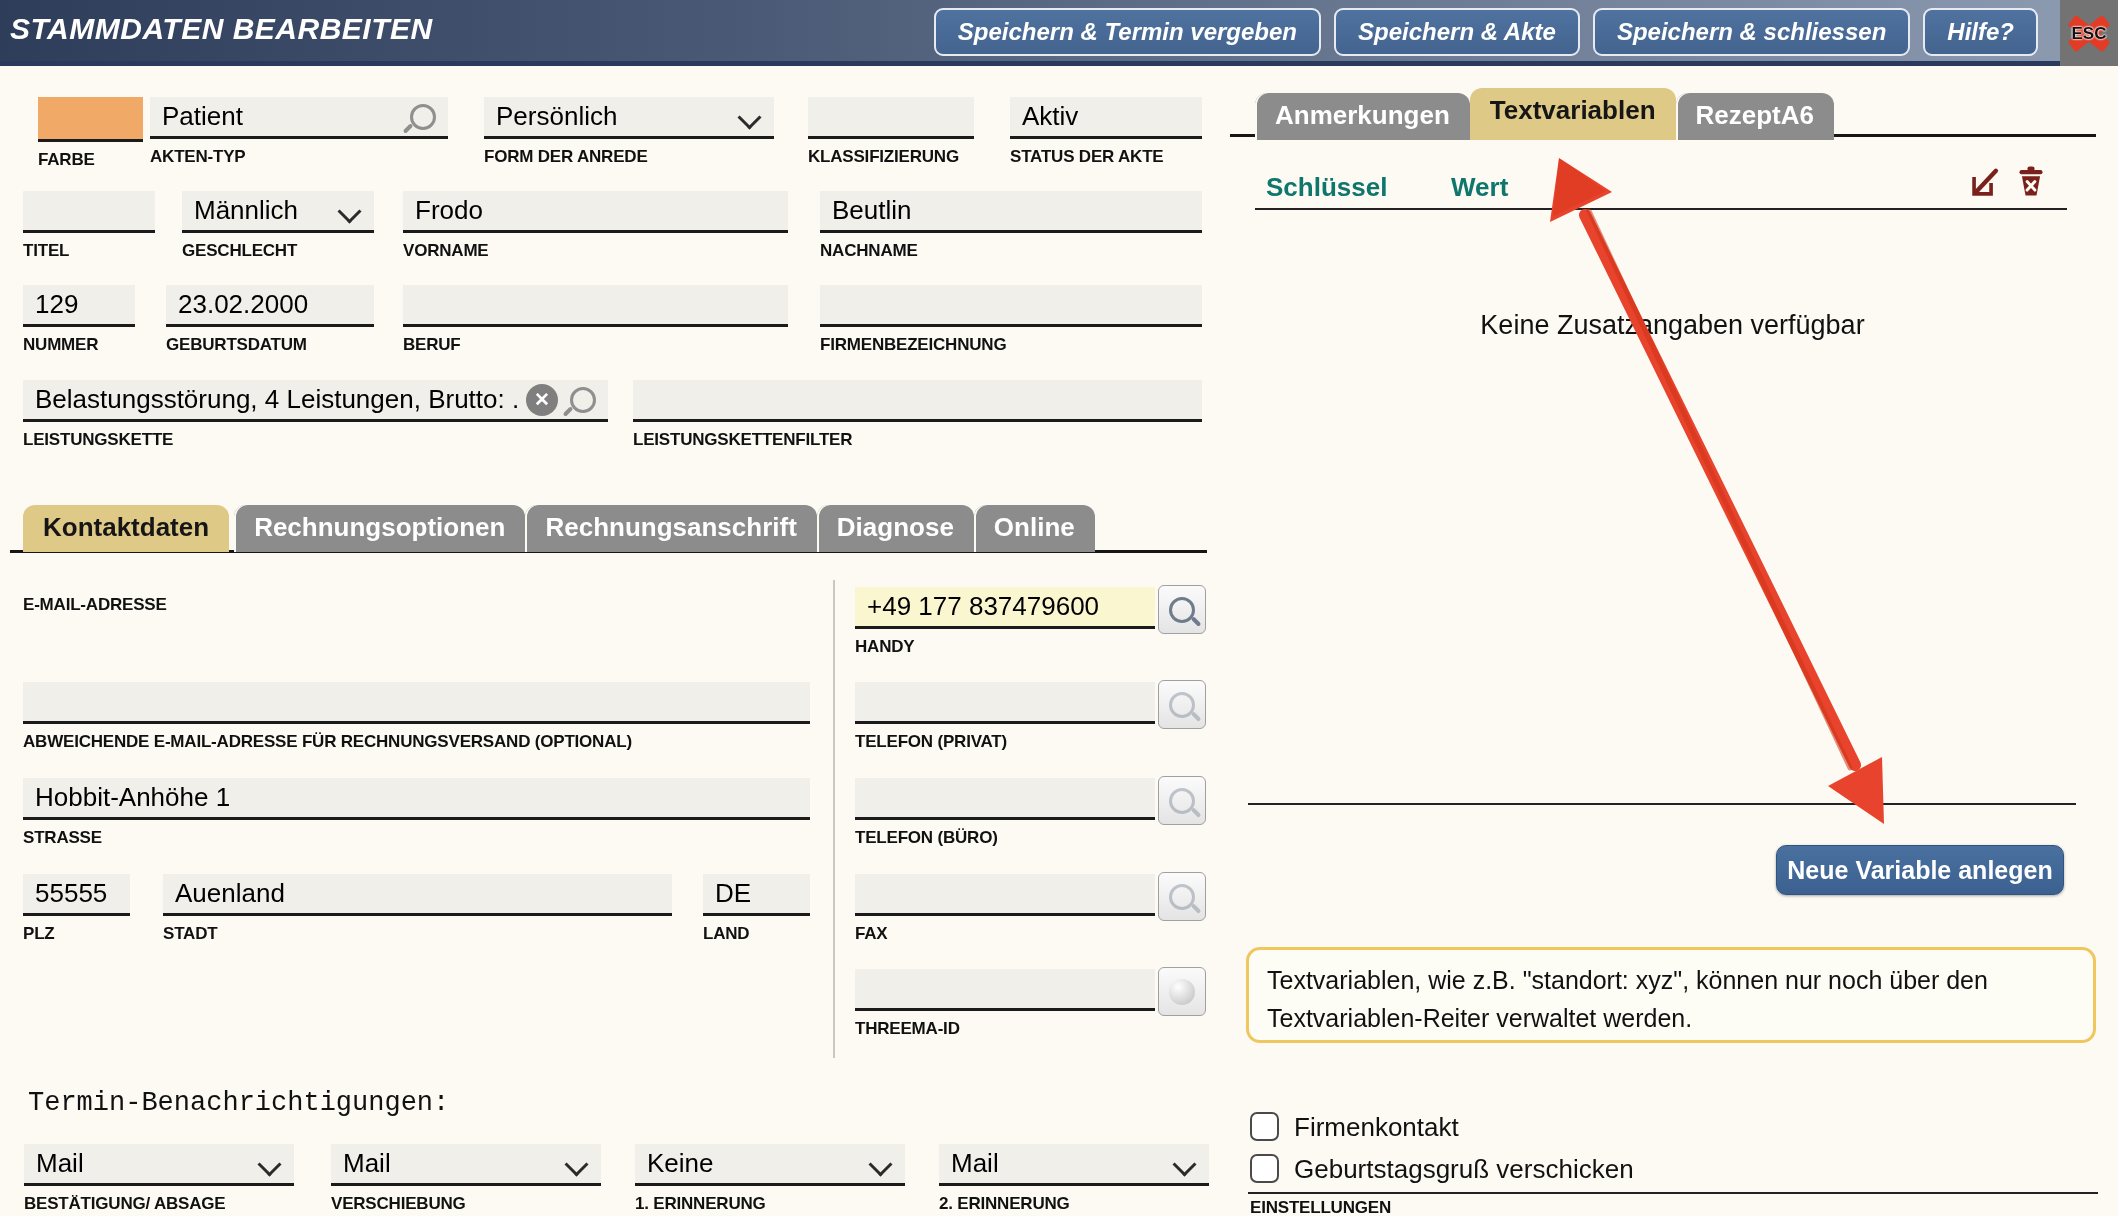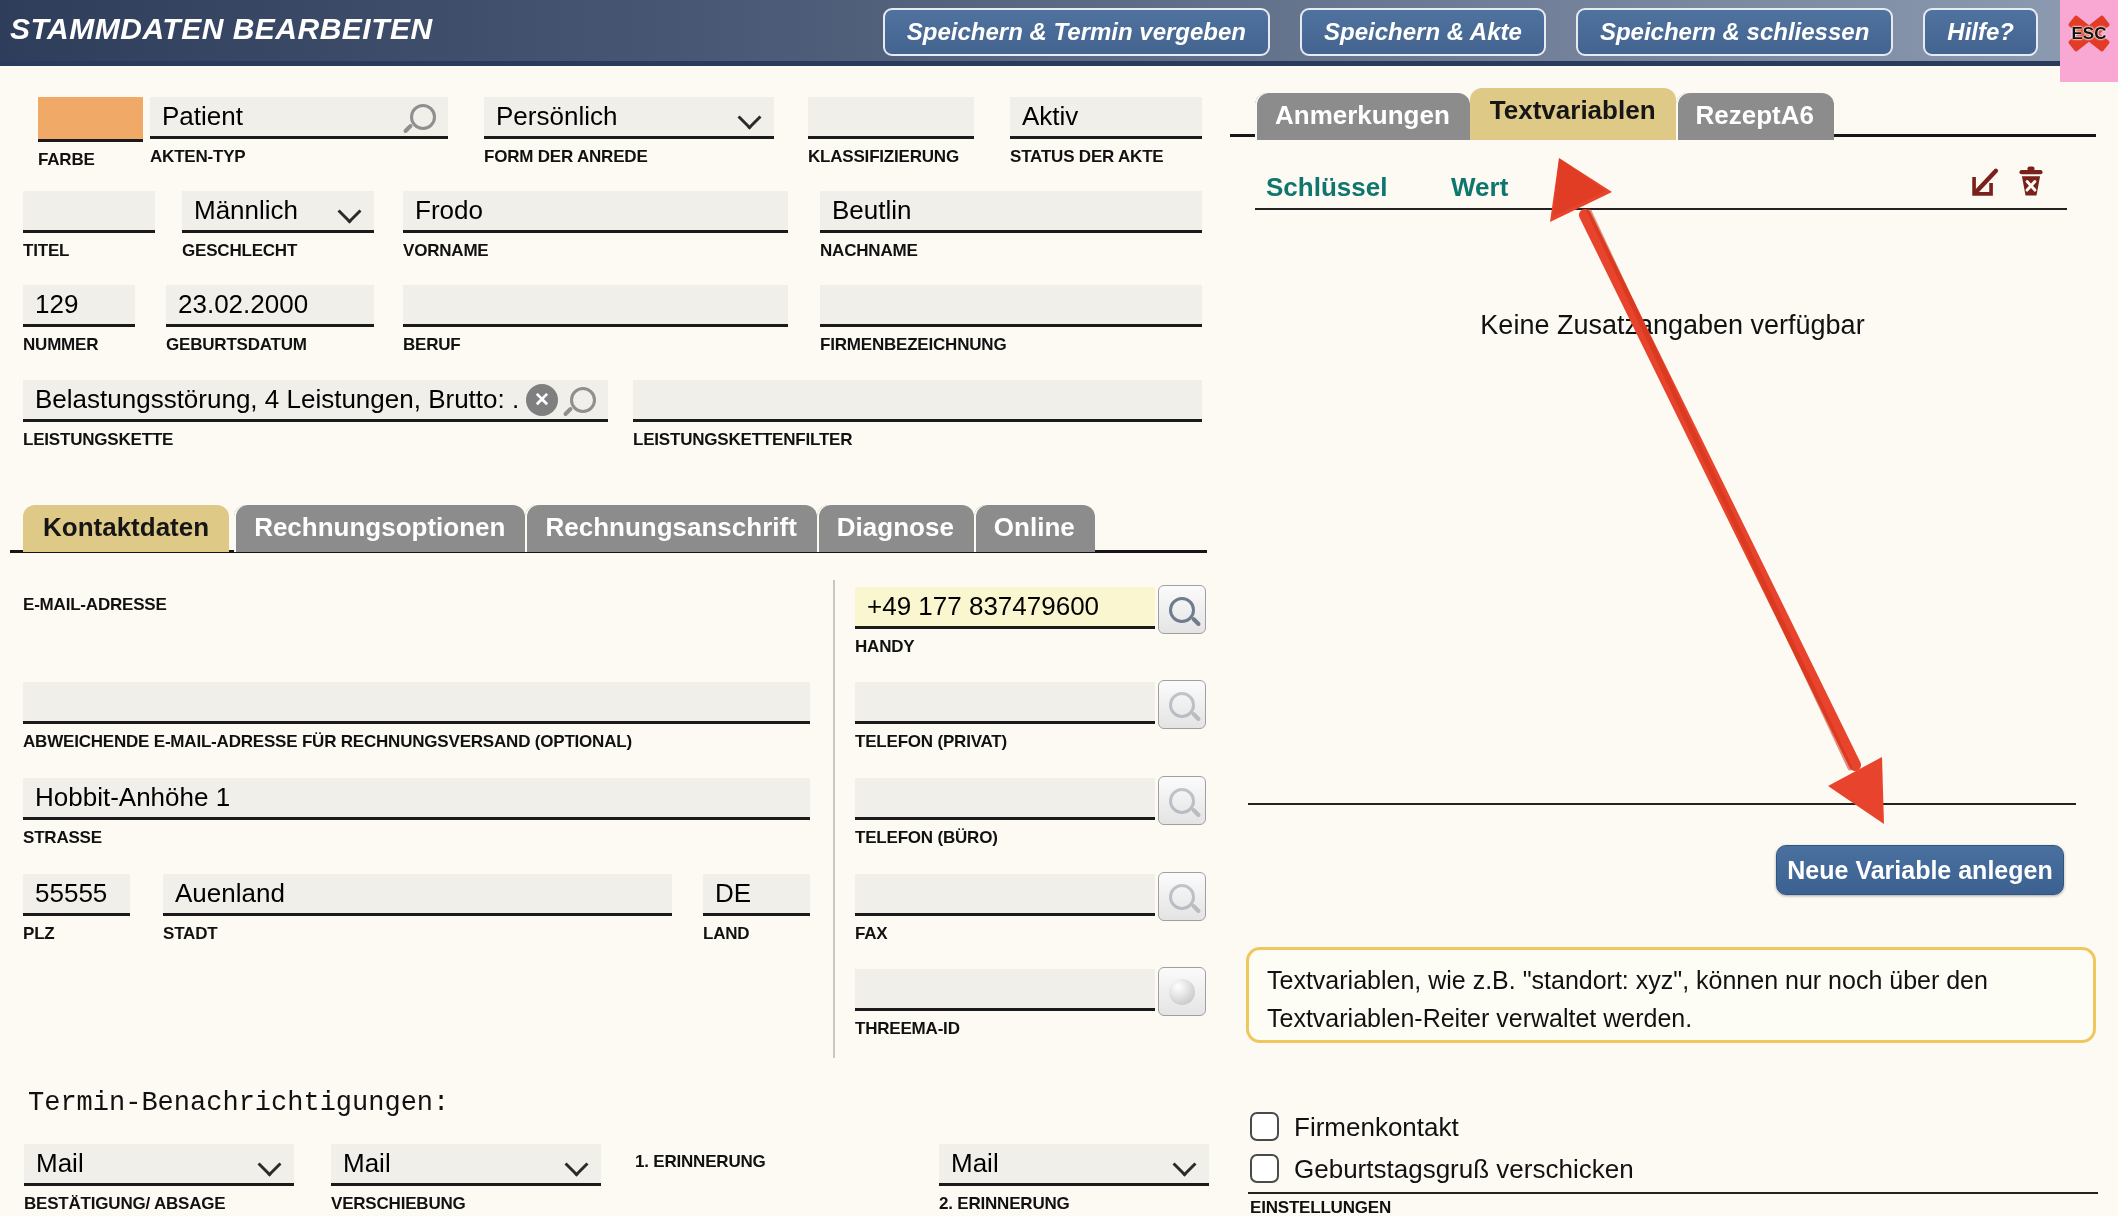--- a/index.html
+++ b/index.html
@@ -4,25 +4,25 @@
 <style>
   html,body{margin:0;padding:0;}
   body{font-family:"Liberation Sans",sans-serif;background:#e9e9e9;}
   .stage{position:relative;width:2118px;height:1216px;background:#FCFAF2;overflow:hidden;}
 
   
   .hdr{position:absolute;left:0;top:0;width:2118px;height:61px;
        background:linear-gradient(90deg,#2E3D5A 0%,#4A5975 35%,#8E9CB2 100%);
        border-bottom:5px solid #2A3A5C;font-style:italic;}
   .hdr-title{position:absolute;left:10px;top:12px;color:#FFFFFF;font-size:30px;font-weight:bold;letter-spacing:.5px;}
-  .hdr-btns{position:absolute;right:80px;top:8px;display:flex;gap:30px;}
+  .hdr-btns{position:absolute;right:80px;top:8px;display:flex;gap:13px;}
   .hbtn{height:44px;display:flex;align-items:center;justify-content:center;padding:0 22px;
         background:linear-gradient(#50729F,#43648F);border:2px solid #E7EBF1;border-radius:9px;
         color:#fff;font-size:24px;font-weight:bold;cursor:pointer;white-space:nowrap;}
-  .esc{position:absolute;right:0;top:0;width:58px;height:82px;background:#f9a8d4;}
+  .esc{position:absolute;right:0;top:0;width:58px;height:66px;background:#737373;}
   .esc .bar{position:absolute;left:7px;top:27px;width:44px;height:13px;background:#E23B26;border-radius:2px;}
   .esc .b1{transform:rotate(38deg);}
   .esc .b2{transform:rotate(-38deg);}
   .esc .esc-txt{position:absolute;left:0;top:24px;width:58px;text-align:center;font-size:17px;font-weight:bold;color:#111;
         text-shadow:0 0 2px #fff,0 0 2px #fff,0 0 2px #fff;}
 
   
   .fg{position:absolute;}
   .fbox{background:#F1EFEA;border-bottom:3px solid #1B1B1B;height:42px;display:flex;align-items:center;
         padding:0 12px;font-size:26px;color:#000;position:relative;box-sizing:border-box;}
@@ -289,20 +289,24 @@
     <div class="flabel">BESTÄTIGUNG/ ABSAGE</div>
   </div>
   <div class="fg" style="left:331px;top:1144px;width:270px">
     <div class="fbox">
       <span>Mail</span>
       <span class="chev"></span>
     </div>
     <div class="flabel">VERSCHIEBUNG</div>
   </div>
   <div class="fg" style="left:635px;top:1144px;width:270px">
+    <div class="fbox">
+      <span>Keine</span>
+      <span class="chev"></span>
+    </div>
     <div class="flabel">1. ERINNERUNG</div>
   </div>
   <div class="fg" style="left:939px;top:1144px;width:270px">
     <div class="fbox">
       <span>Mail</span>
       <span class="chev"></span>
     </div>
     <div class="flabel">2. ERINNERUNG</div>
   </div>
 

